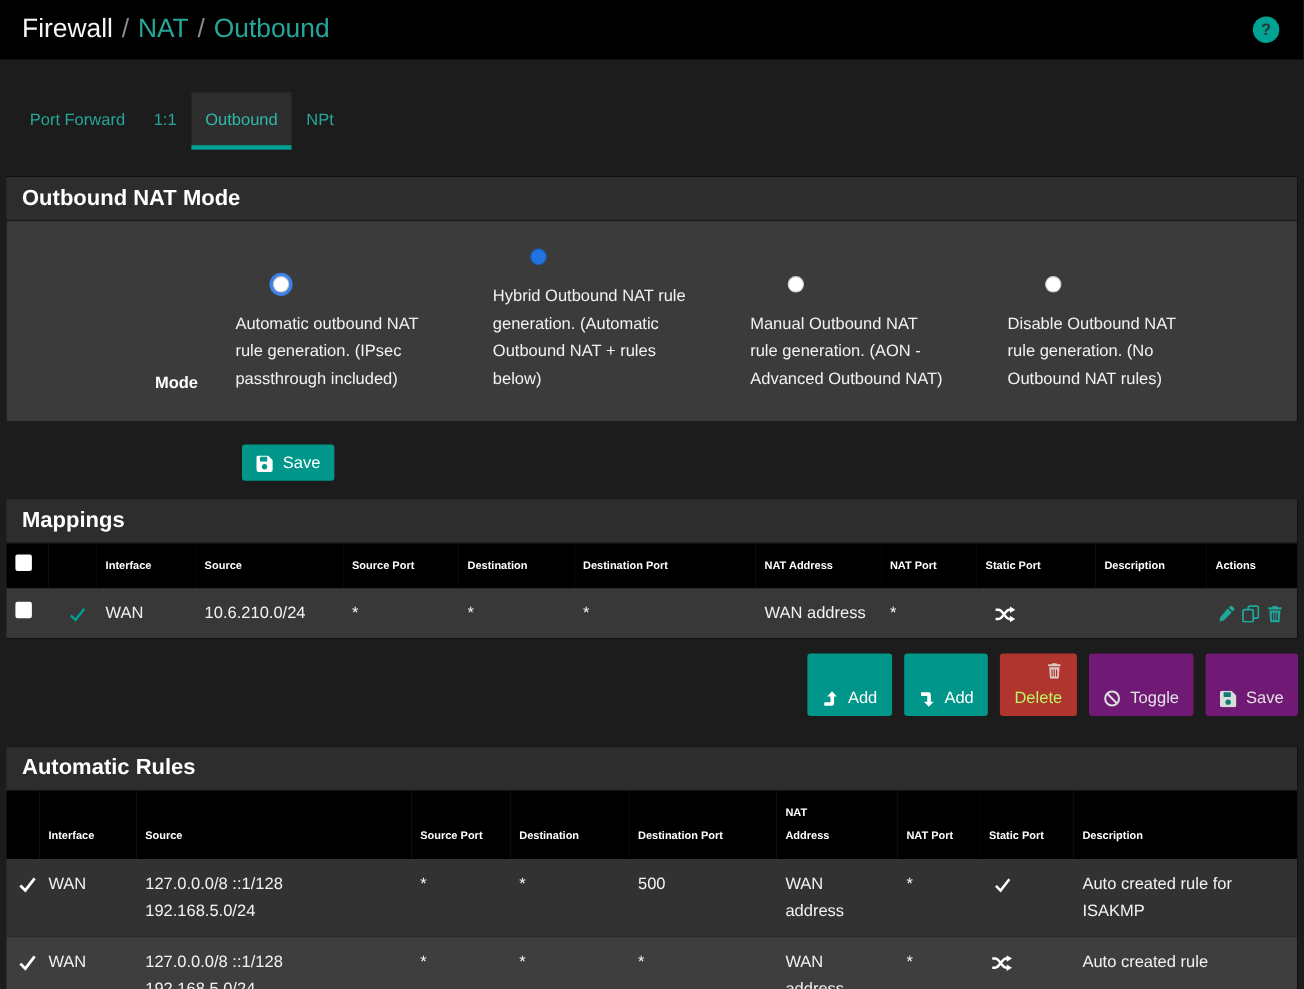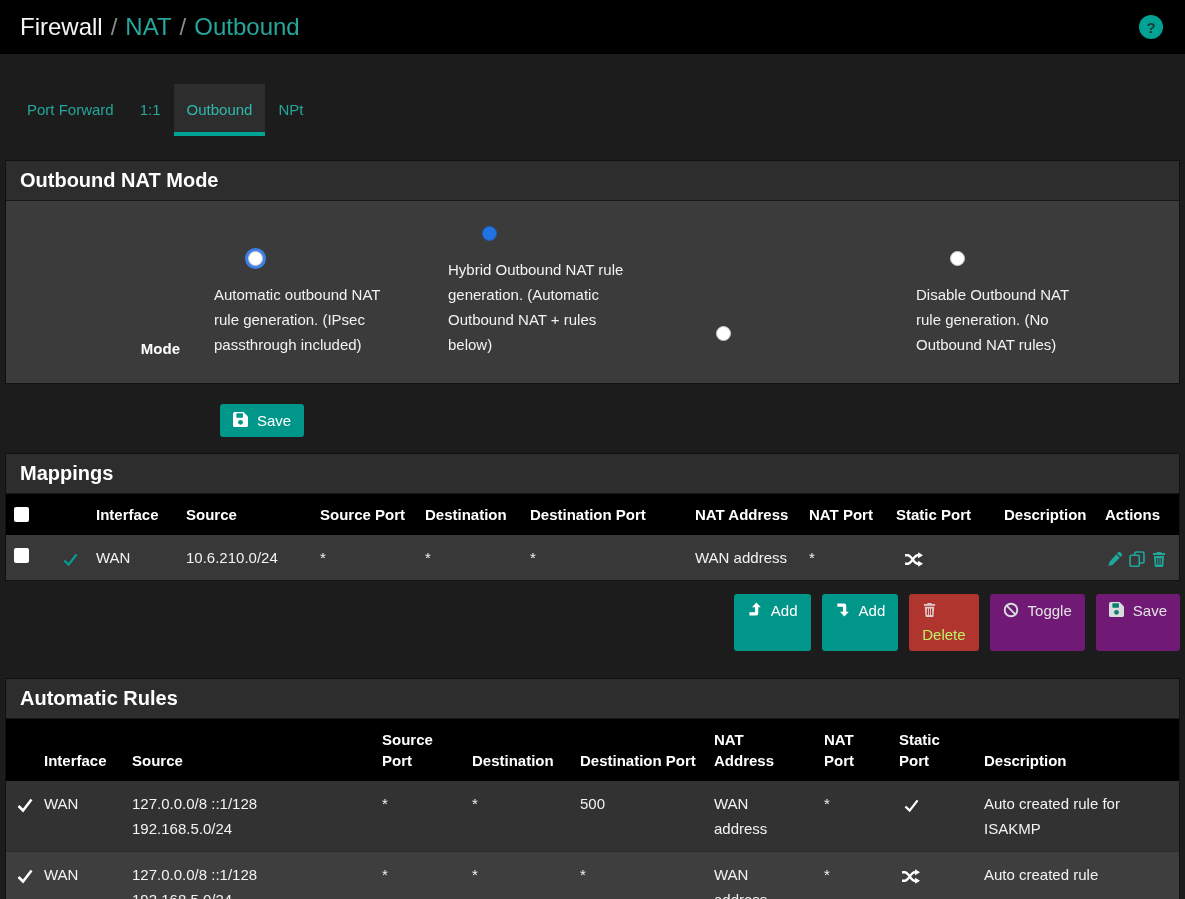--- a/index.html
+++ b/index.html
@@ -35,32 +35,32 @@
     color:#fff; padding-top:3px; }
   .radio-opt { width:200px; padding-right:22px; margin-left:34px; }
   .radio-opt:first-of-type { margin-left:38px; }
   .radio { width:15px; height:15px; border-radius:50%; background:#fff;
     border:1px solid #c9c9c9; margin:3px 0 16px 34px; }
   .radio.focused { box-shadow:0 0 0 3px #3f7fe8; }
   .radio.checked { background:#2173df; border:1px solid #1a5fc4; margin-left:34px; }
   .opt-label { font-size:15px; line-height:25px; color:#f2f2f2; }
 
   
-  .btn { display:inline-flex; align-items:flex-start; gap:9px; border:none; border-radius:3px;
+  .btn { display:inline-flex; align-items:flex-end; gap:9px; border:none; border-radius:3px;
     font-size:15px; color:#fff; padding:8px 13px; cursor:pointer;
     font-family:"Liberation Sans","DejaVu Sans",sans-serif; }
   .btn-teal { background:#00978a; }
   .btn-darkteal { background:#701a75; color:#e3e3e3; }
   .btn-red { background:#b0352f; color:#bef264;flex-direction:column; }
   .save-top { margin:20px 0 16px 215px; }
   .btn-row { display:flex; justify-content:flex-end; gap:11px; margin:13px 0 27px; }
 
   
   table { border-collapse:collapse; table-layout:fixed; width:100%; }
-  th { background:#000; color:#fff; font-weight:700; font-size:15px; text-align:left;
+  th { background:#000; color:#fff; font-weight:700; font-size:10px; text-align:left;
     padding:10px 8px; vertical-align:bottom; line-height:21px; }
   td { font-size:15px; padding:10px 8px; vertical-align:top; line-height:25px;
     color:#f2f2f2; }
   .map-table td { background:#383838; }
   .auto-table tr.r0 td { background:#323232; }
   .auto-table tr.r1 td { background:#3e3e3e; border-top:1px solid #2a2a2a; }
   .cb { width:15px; height:15px; background:#fff; border-radius:2px; display:inline-block;
     cursor:pointer; }
   th .cb { margin-bottom:-2px; }
   .chk-teal { color:#00a294; }
@@ -99,20 +99,21 @@
       <div class="radio-opt">
         <div class="radio focused"></div>
         <div class="opt-label">Automatic outbound NAT rule generation. (IPsec passthrough included)</div>
       </div>
       <div class="radio-opt">
         <div class="radio checked"></div>
         <div class="opt-label">Hybrid Outbound NAT rule generation. (Automatic Outbound NAT + rules below)</div>
       </div>
       <div class="radio-opt">
         <div class="radio"></div>
+        <div class="opt-label">Manual Outbound NAT rule generation. (AON - Advanced Outbound NAT)</div>
       </div>
       <div class="radio-opt">
         <div class="radio"></div>
         <div class="opt-label">Disable Outbound NAT rule generation. (No Outbound NAT rules)</div>
       </div>
     </div>
   </section>
 
   
   <button class="btn btn-teal save-top">

